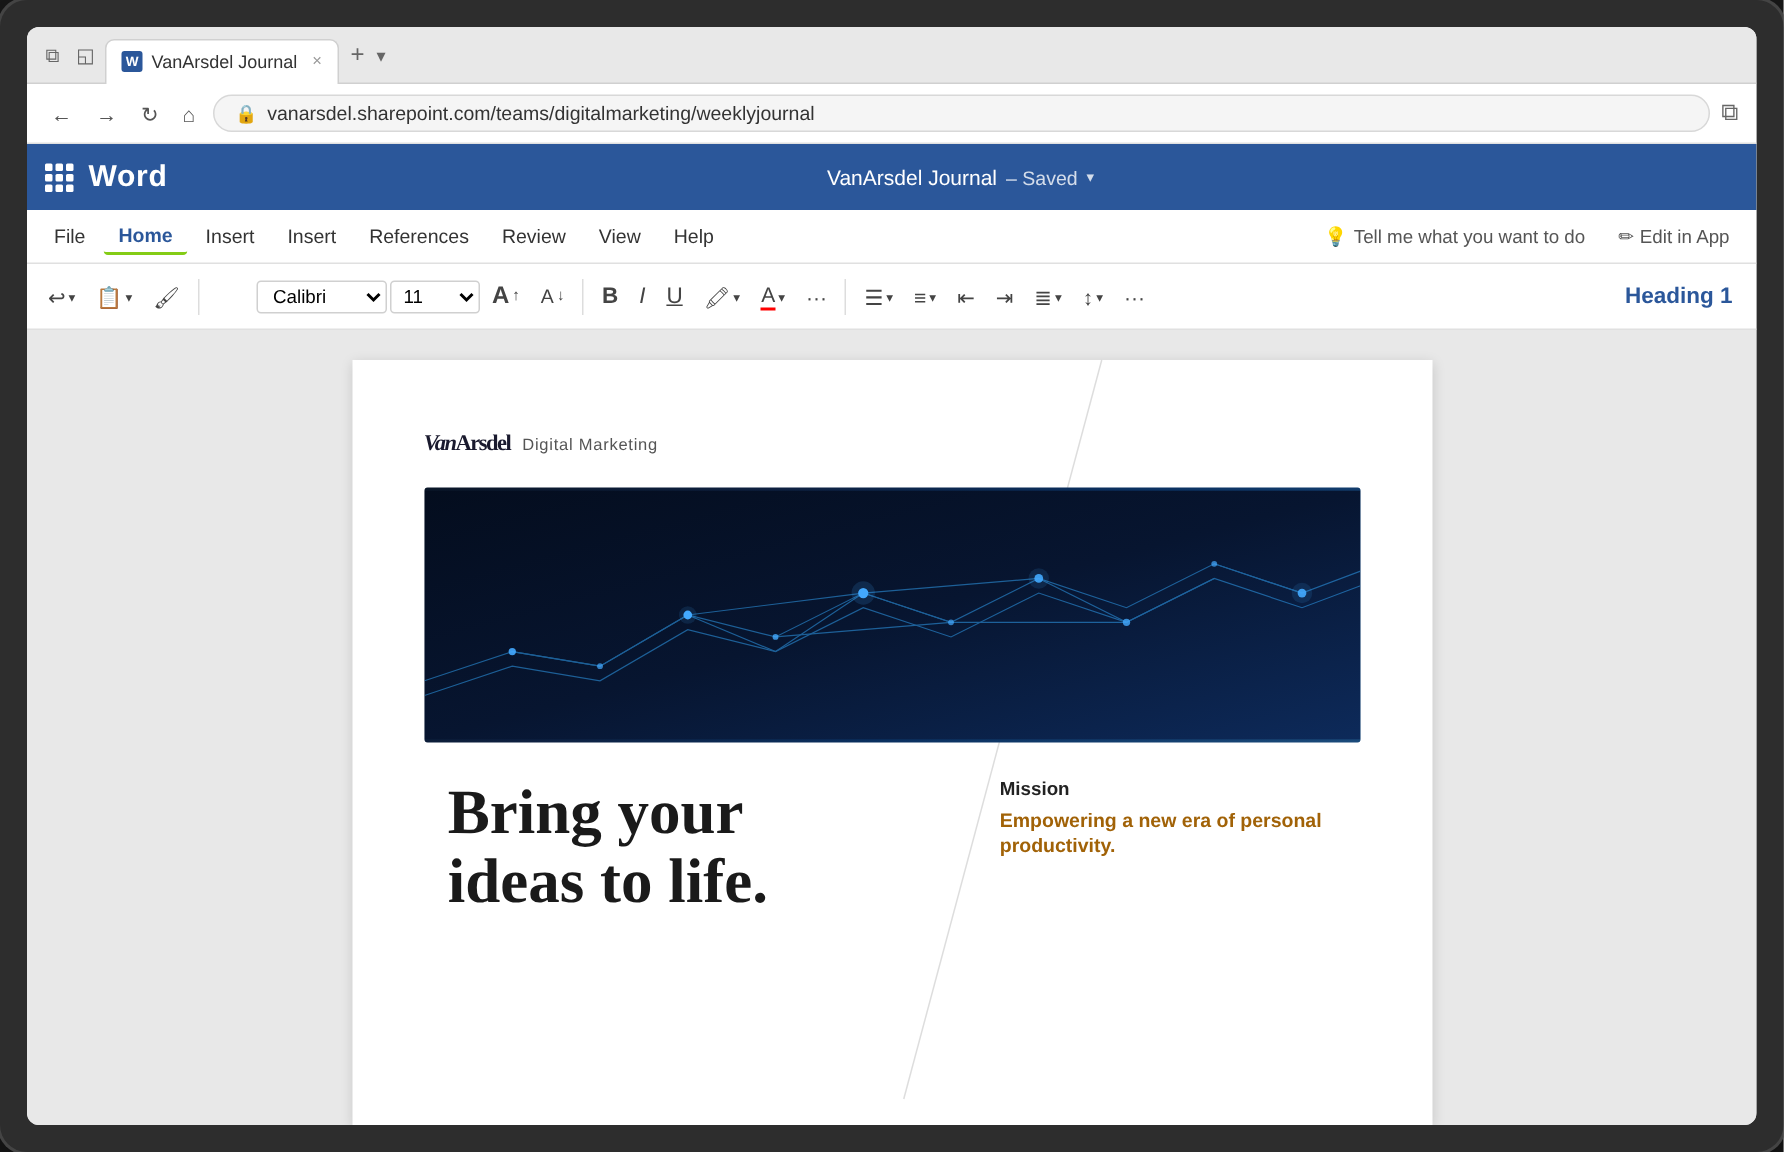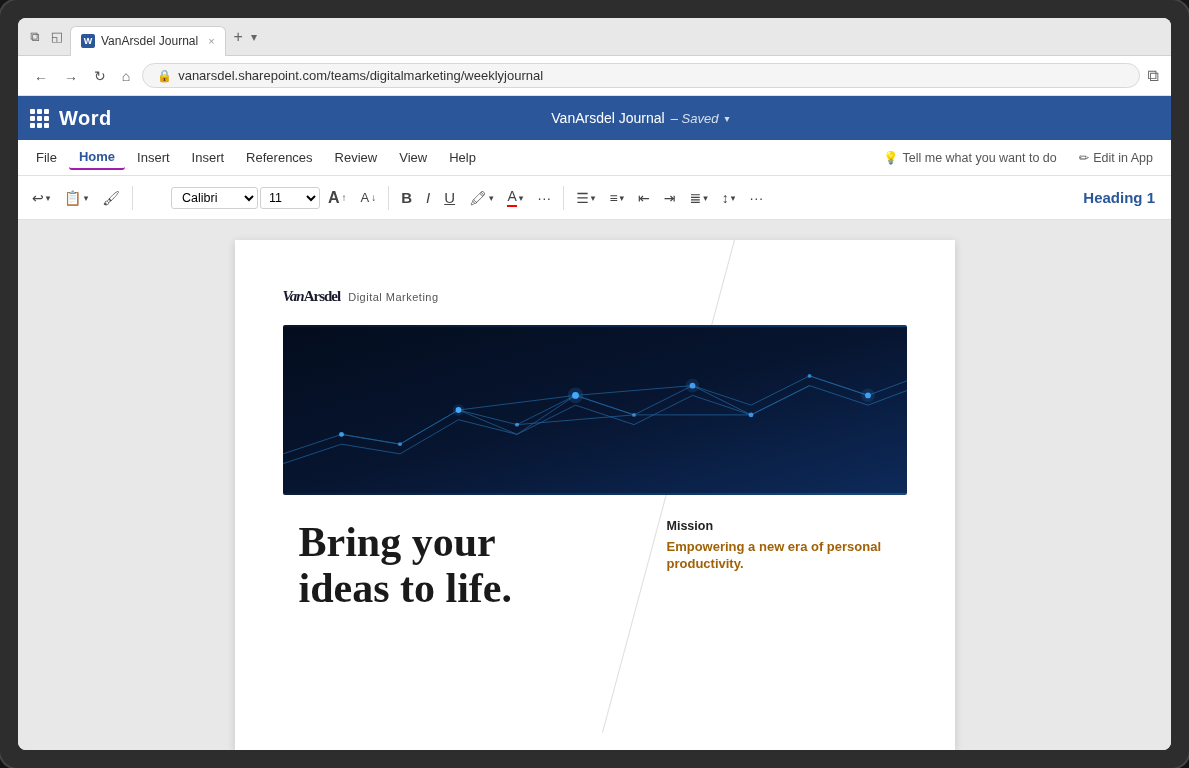--- a/index.html
+++ b/index.html
@@ -174,21 +174,20 @@
       display: flex;
       align-items: center;
       justify-content: center;
       gap: 6px;
       color: #fff;
       font-size: 14px;
     }
     .saved-badge {
       color: rgba(255,255,255,0.8);
       font-size: 13px;
-      font-style: italic;
     }
     .chevron-down-icon {
       color: rgba(255,255,255,0.8);
       font-size: 10px;
     }
 
     
     .menu-bar {
       background: #fff;
       display: flex;
@@ -200,21 +199,21 @@
       font-size: 13px;
     }
     .menu-item {
       padding: 4px 10px;
       cursor: pointer;
       border-radius: 3px;
       color: #333;
     }
     .menu-item.active {
       color: #2b579a;
-      border-bottom: 2px solid #a21caf;
+      border-bottom: 2px solid #84cc16;
       font-weight: 600;
     }
     .menu-separator { flex: 1; }
     .tell-me {
       display: flex;
       align-items: center;
       gap: 4px;
       color: #555;
       font-size: 12.5px;
       padding: 3px 10px;

